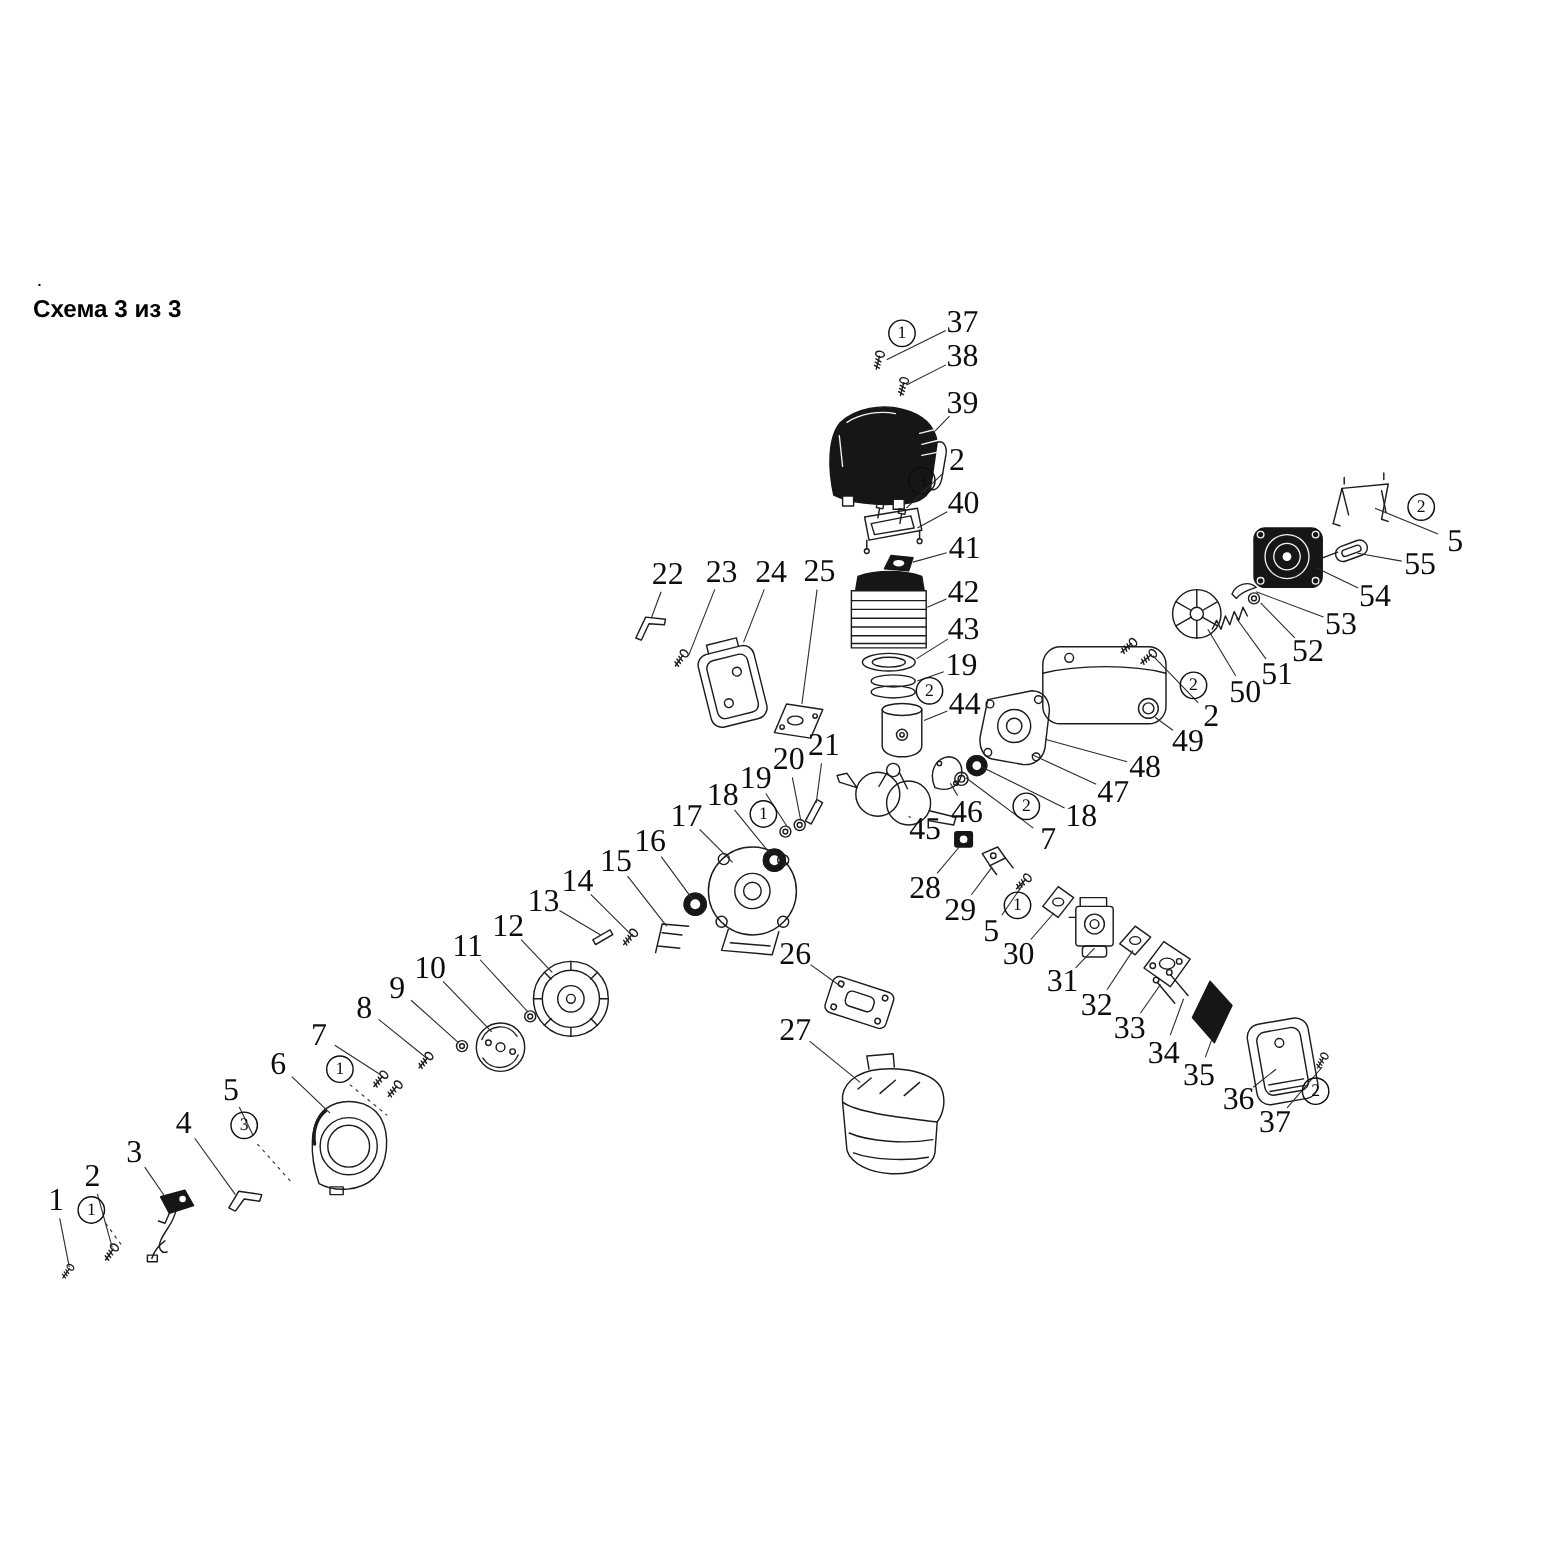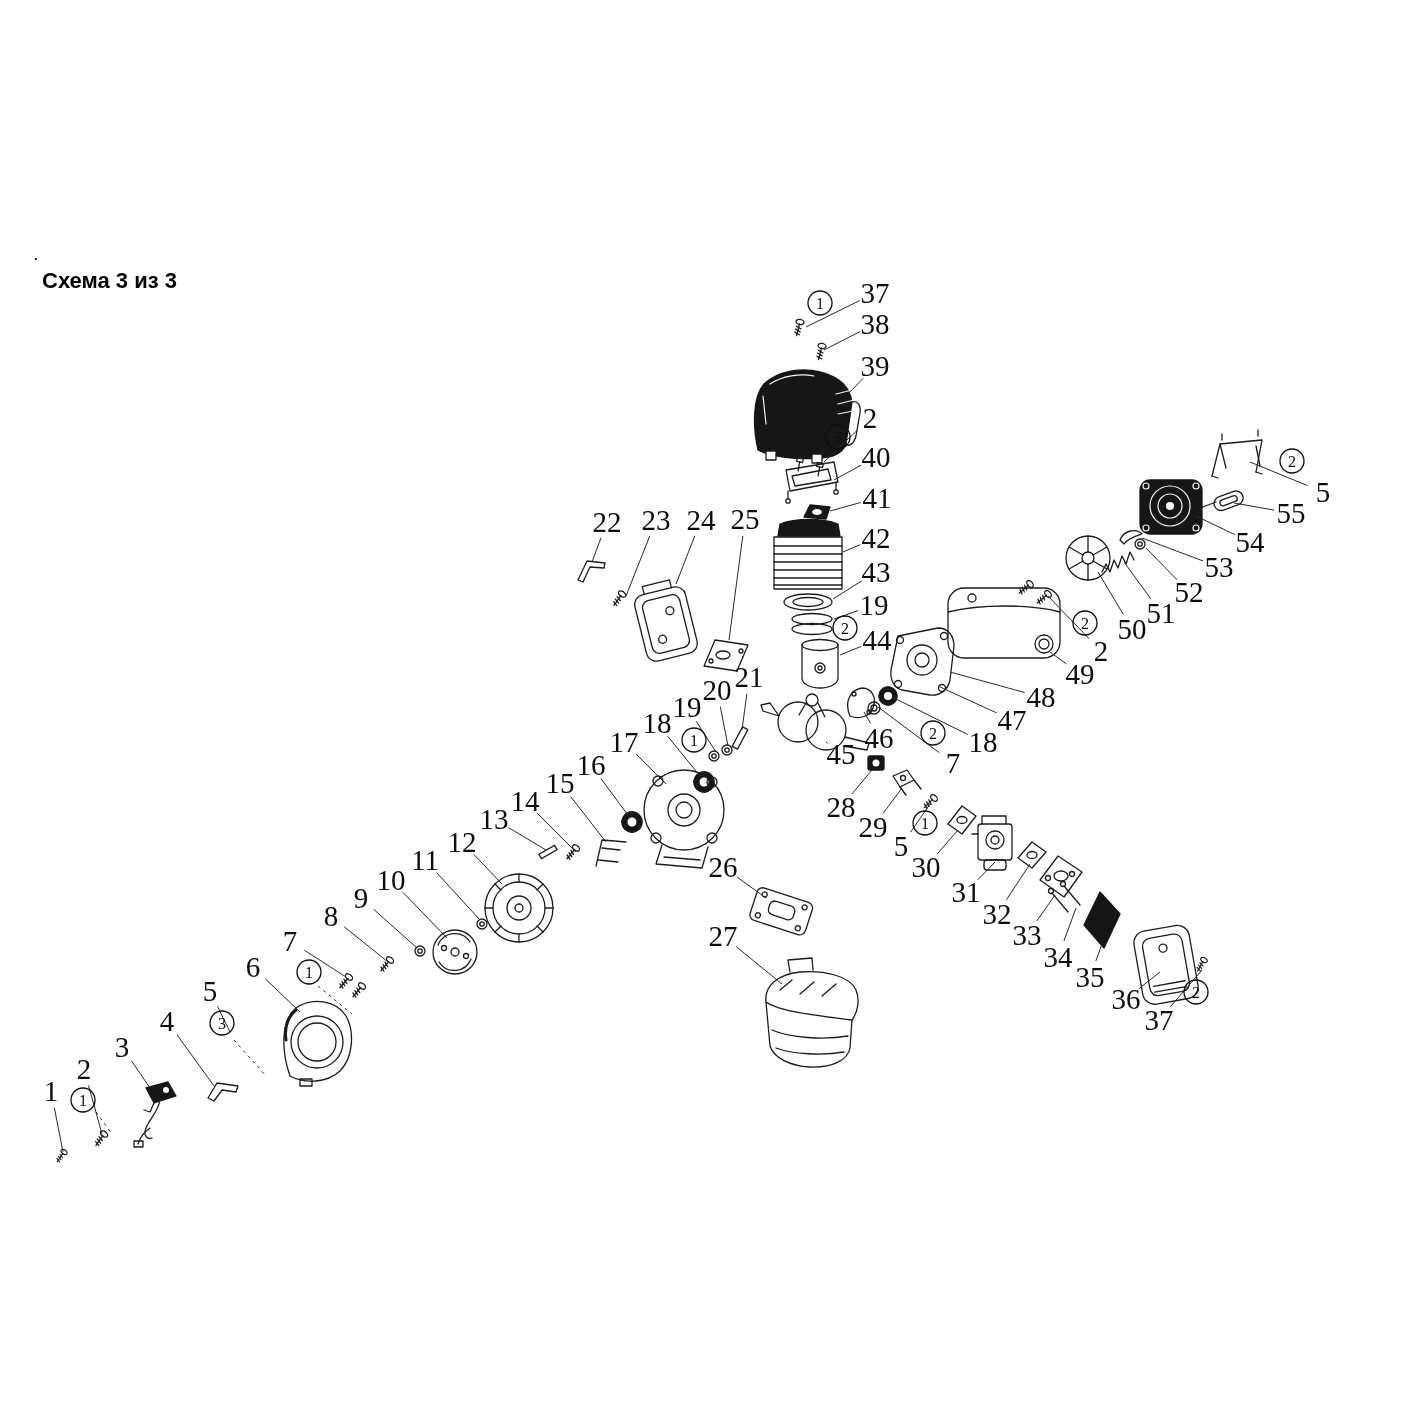--- a/index.html
+++ b/index.html
@@ -4,21 +4,21 @@
 <style>
   * { box-sizing: border-box; }
   html, body { margin: 0; padding: 0; background: #ffffff; }
   .stage {
     position: relative; width: 1425px; height: 1425px;
     background: #ffffff; overflow: hidden;
     font-family: "Liberation Sans", sans-serif;
   }
   .title-block { position: absolute; left: 30px; top: 250px; color: #000; }
   .title-dot { font: bold 13px "Liberation Sans", sans-serif; height: 12px; line-height: 12px; margin-left: 4px; }
-  .page-title { font: bold 22px "Liberation Sans", sans-serif; margin: 6px 0 0 12px; text-align: center; }
+  .page-title { font: bold 22px "Liberation Sans", sans-serif; margin: 6px 0 0 0; text-align: center; }
   svg.diagram { position: absolute; left: 0; top: 0; }
   .part { stroke: #1c1c1c; stroke-width: 1.3; fill: none; stroke-linecap: round; stroke-linejoin: round; }
   .dark { fill: #161616; stroke: #161616; }
   .wline { stroke: #f4f4f4; fill: none; stroke-width: 1.2; }
   .wfill { fill: #ffffff; stroke: none; }
   .leaders line { stroke: #2a2a2a; stroke-width: 1; }
   .dashes line { stroke: #2a2a2a; stroke-width: 1; stroke-dasharray: 3 4; }
   text.callout {
     font-family: "Liberation Serif", serif; font-size: 29px;
     fill: #0d0d0d; text-anchor: middle; dominant-baseline: central;

